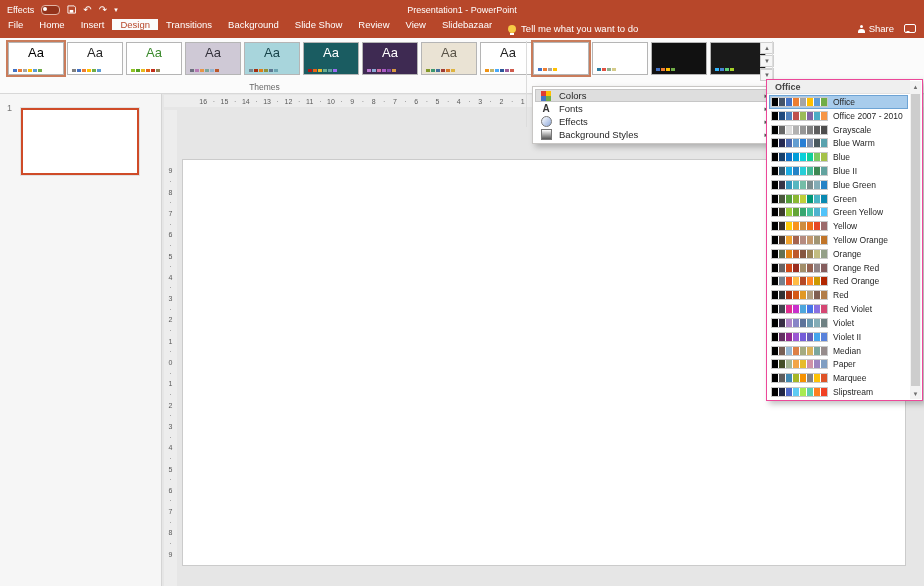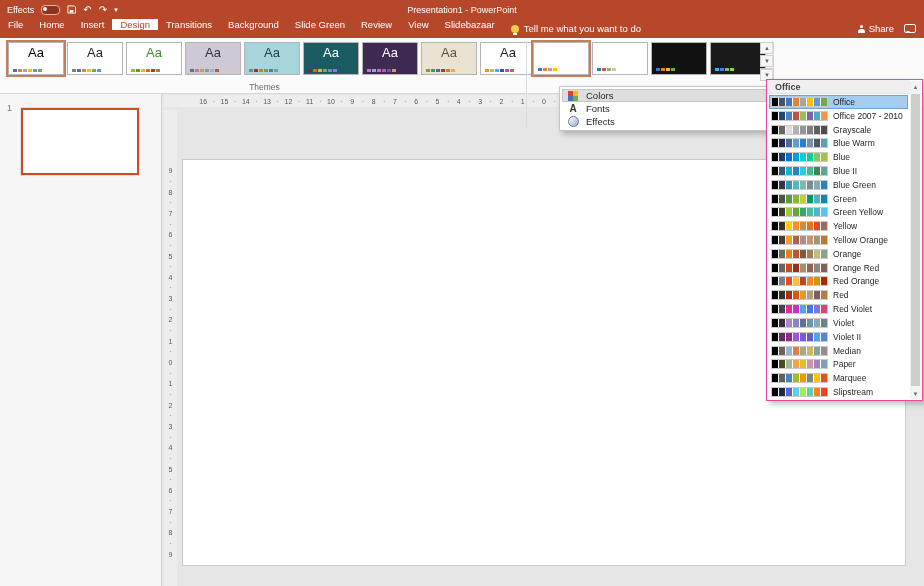--- a/index.html
+++ b/index.html
@@ -73,21 +73,21 @@
   .icon-slide-size{width:13px;height:10px;border:1px solid #7A7A7A;background:#FFF;position:relative;display:block;}
   .icon-slide-size::after{content:"";position:absolute;right:-2px;bottom:-2px;width:7px;height:5px;border:1px solid #7A7A7A;background:#D9E2F3;}
   .icon-format-bg{width:12px;height:10px;border:1px solid #7A7A7A;background:linear-gradient(180deg,#FFFFFF 20%,#4472C4);display:block;}
   .icon-design-ideas{width:9px;height:9px;border-radius:50%;background:#FFD966;border:1px solid #BF9000;position:relative;display:block;}
   .icon-design-ideas::after{content:"";position:absolute;left:2px;bottom:-3px;width:3px;height:2px;background:#8A8A8A;}
   .caret{font-size:6px;color:#555;}
 
   
   #variants-menu{position:absolute;left:532px;top:86px;width:237px;background:#FFF;
                  border:1px solid #C8C6C4;box-shadow:3px 3px 6px rgba(0,0,0,.25);
-                 padding:2px;z-index:40;margin-left:27px;}
+                 padding:2px;z-index:40;}
   .menu-item{height:13px;display:flex;align-items:center;gap:6px;padding:0 4px;font-size:9.5px;color:#262626;}
   .menu-item.hl{background:#DEDEDE;box-shadow:inset 0 0 0 1px #C6C6C6;}
   .menu-item .arrow{margin-left:auto;font-size:7px;color:#555;}
   .mi-icon{width:14px;display:flex;justify-content:center;align-items:center;font-size:10px;font-weight:bold;color:#333;}
   .pal{width:10px;height:10px;display:grid;grid-template-columns:5px 5px;grid-auto-rows:5px;}
   .pal i{display:block;}
   .fx-circle{width:9px;height:9px;border-radius:50%;border:1px solid #777;background:linear-gradient(135deg,#FFF,#8FAADC);display:block;}
   .bgs-box{width:9px;height:9px;border:1px solid #777;background:linear-gradient(180deg,#FFF,#555);display:block;}
 
   
@@ -152,21 +152,21 @@
 </div>
 
 <div id="tabrow">
   <div id="tabs">
       <div class="tab">File</div>
       <div class="tab">Home</div>
       <div class="tab">Insert</div>
       <div class="tab active">Design</div>
       <div class="tab">Transitions</div>
       <div class="tab">Background</div>
-      <div class="tab">Slide Green</div>
+      <div class="tab">Slide Show</div>
       <div class="tab">Review</div>
       <div class="tab">View</div>
       <div class="tab">Slidebazaar</div>
     </div>
   <div class="tellme">
     <span class="bulb"></span>
     <span>Tell me what you want to do</span>
   </div>
   <div class="tr-right">
     <span class="share-wrap">
@@ -479,20 +479,27 @@
       <span class="mi-label">Fonts</span>
       <span class="arrow">▸</span>
     </div>
     <div class="menu-item">
       <span class="mi-icon">
         <span class="fx-circle"></span>
       </span>
       <span class="mi-label">Effects</span>
       <span class="arrow">▸</span>
     </div>
+    <div class="menu-item">
+      <span class="mi-icon">
+        <span class="bgs-box"></span>
+      </span>
+      <span class="mi-label">Background Styles</span>
+      <span class="arrow">▸</span>
+    </div>
   </div>
 
 <div id="colors-submenu">
   <div class="sub-header">Office</div>
   <div id="scheme-list">
       <div class="scheme-row hl">
         <span class="swatches">
           <i style="background: rgb(0, 0, 0);"></i>
           <i style="background: rgb(68, 84, 106);"></i>
           <i style="background: rgb(68, 114, 196);"></i>

